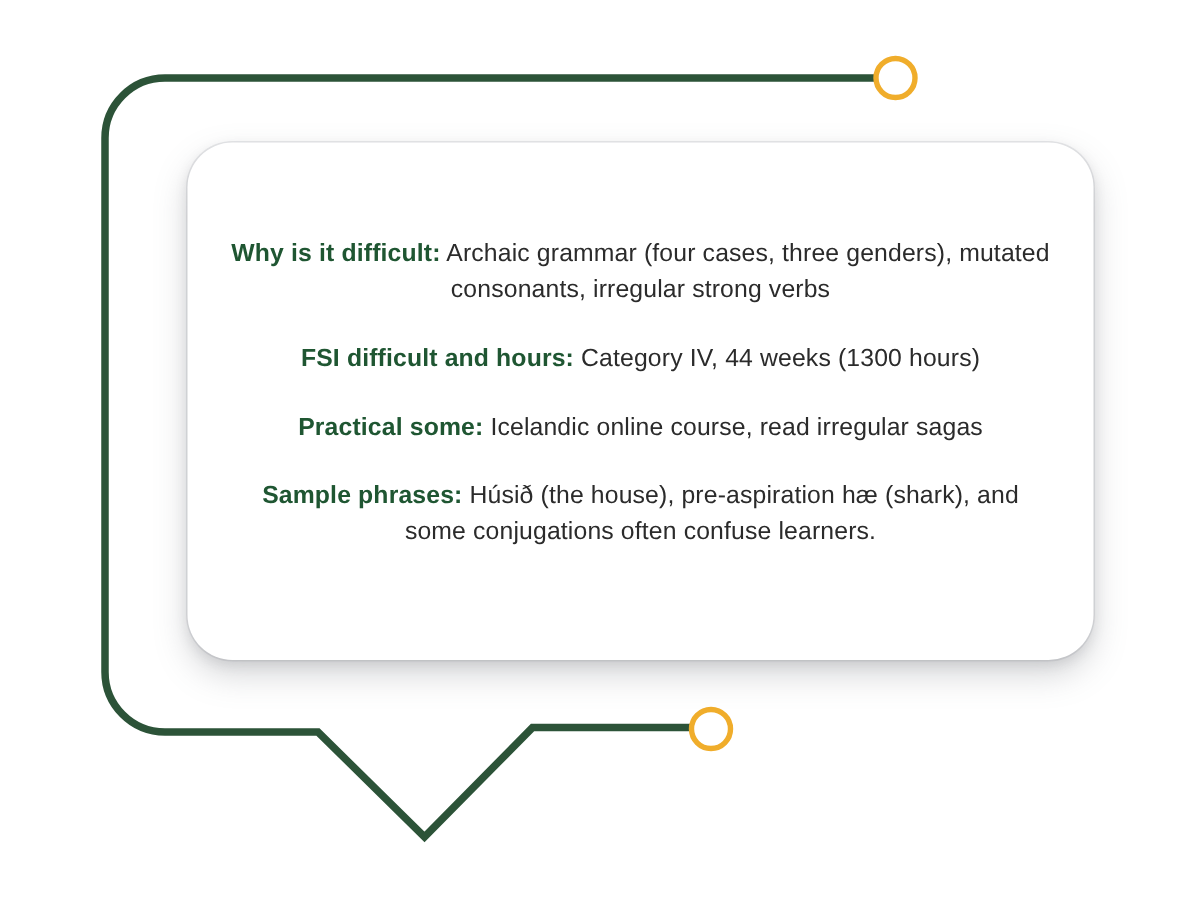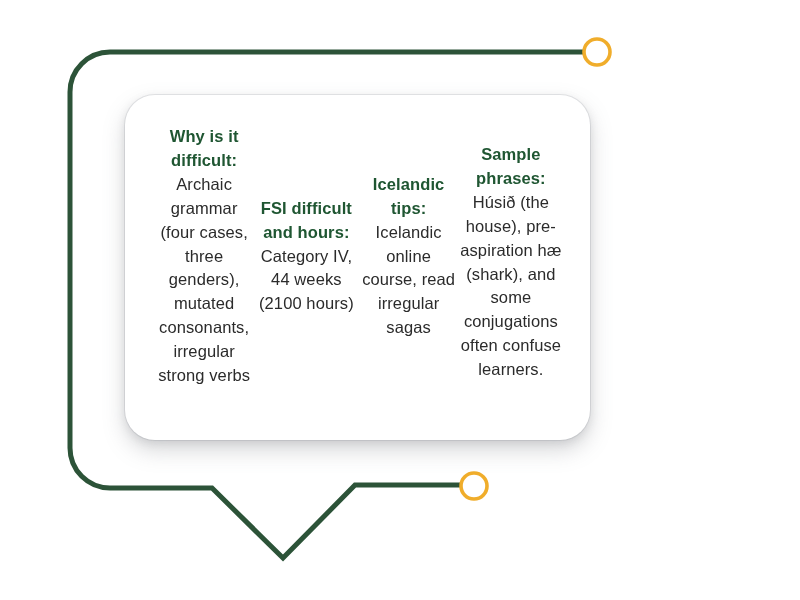--- a/index.html
+++ b/index.html
@@ -31,30 +31,31 @@
     width: 800px;
     height: 600px;
     pointer-events: none;
   }
 
   
   #content-card {
     position: absolute;
     left: 125px;
     top: 95px;
-    width: 465px;
+    width: 604px;
     height: 345px;
     background: #ffffff;
     border-radius: 30px;
     box-shadow:
       0 10px 22px rgba(120,124,130,0.30),
       0 3px 8px rgba(120,124,130,0.18),
       0 0 0 1px rgba(225,227,230,0.75);
     box-sizing: border-box;
     display: flex;
+    flex-direction: column;
     justify-content: center;
     align-items: center;
     padding: 0 28px;
   }
 
   .entry {
     width: 100%;
     text-align: center;
     color: #2b2b2b;
     font-size: 16.5px;
@@ -98,25 +99,25 @@
 
   <div id="content-card">
 
     <p class="entry">
       <span class="label">Why is it difficult:</span>
       <span class="value">Archaic grammar (four cases, three genders), mutated consonants, irregular strong verbs</span>
     </p>
 
     <p class="entry">
       <span class="label">FSI difficult and hours:</span>
-      <span class="value">Category IV, 44 weeks (2100 hours)</span>
+      <span class="value">Category IV, 44 weeks (1300 hours)</span>
     </p>
 
     <p class="entry">
-      <span class="label">Icelandic tips:</span>
+      <span class="label">Practical some:</span>
       <span class="value">Icelandic online course, read irregular sagas</span>
     </p>
 
     <p class="entry">
       <span class="label">Sample phrases:</span>
       <span class="value">Húsið (the house), pre-aspiration hæ (shark), and some conjugations often confuse learners.</span>
     </p>
 
   </div>
 </div>

